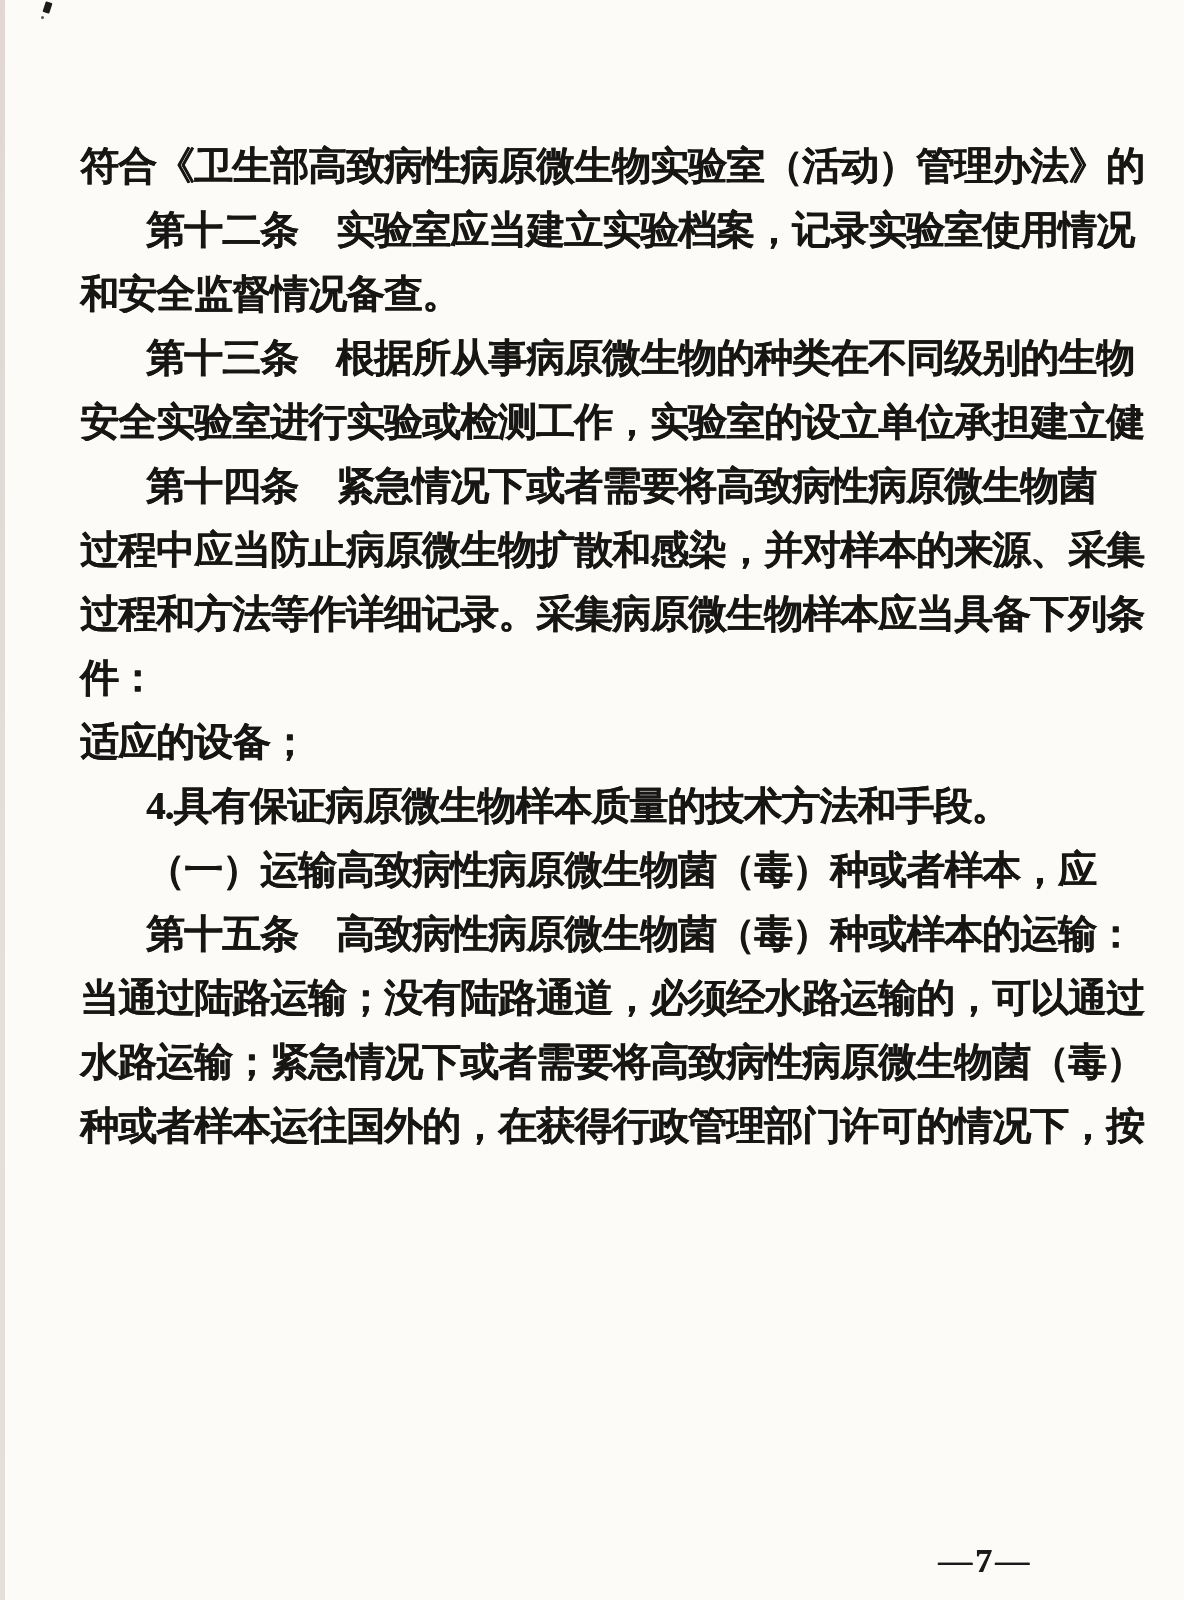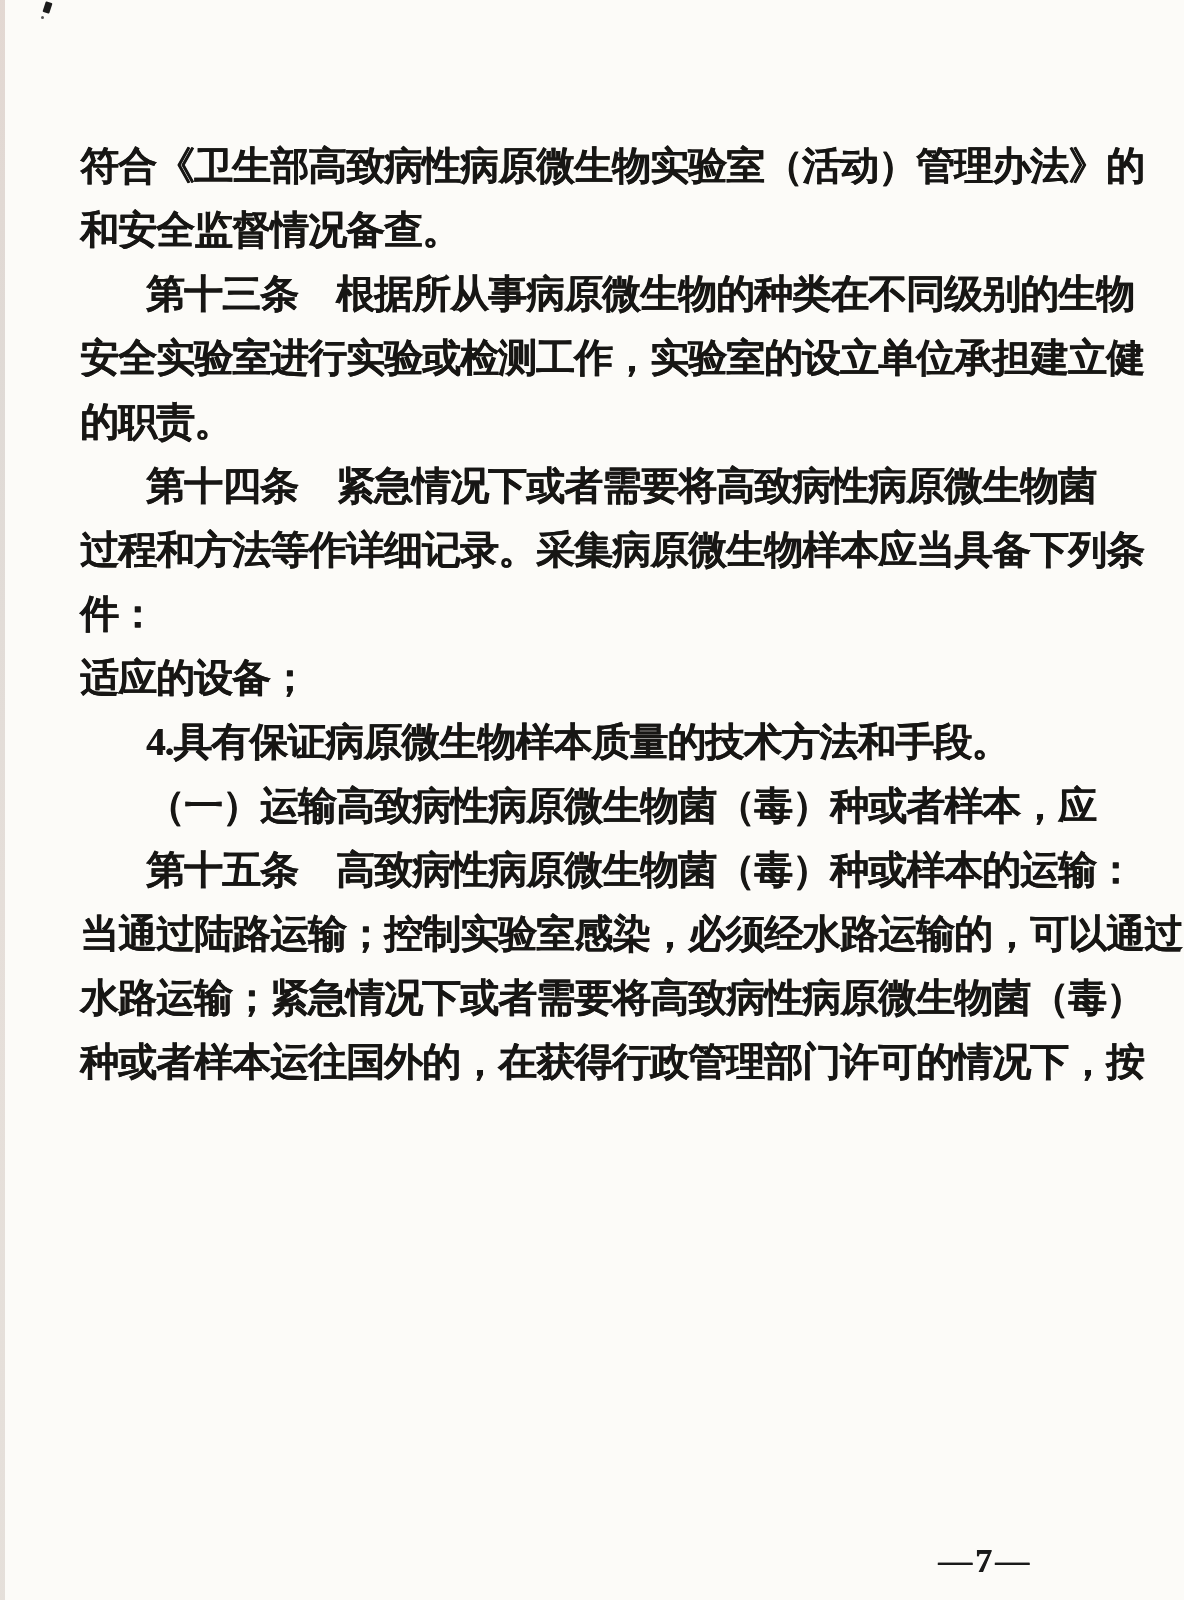--- a/index.html
+++ b/index.html
@@ -72,30 +72,31 @@
 </head>
 <body>
 
 <div class="paper">
   <div class="scan-edge"></div>
   <div class="ink-speck"></div>
   <div class="ink-speck-2"></div>
 
   <main class="text-block">
     <div class="line">符合《卫生部高致病性病原微生物实验室（活动）管理办法》的</div>
+    <div class="line indent">第十二条　实验室应当建立实验档案，记录实验室使用情况</div>
     <div class="line">和安全监督情况备查。</div>
     <div class="line indent">第十三条　根据所从事病原微生物的种类在不同级别的生物</div>
     <div class="line">安全实验室进行实验或检测工作，实验室的设立单位承担建立健</div>
-    <div class="line">的职责。</div>
     <div class="line indent">第十四条　紧急情况下或者需要将高致病性病原微生物菌</div>
+    <div class="line">过程中应当防止病原微生物扩散和感染，并对样本的来源、采集</div>
     <div class="line">过程和方法等作详细记录。采集病原微生物样本应当具备下列条</div>
     <div class="line">件：</div>
     <div class="line">适应的设备；</div>
     <div class="line indent">4.具有保证病原微生物样本质量的技术方法和手段。</div>
     <div class="line indent">（一）运输高致病性病原微生物菌（毒）种或者样本，应</div>
     <div class="line indent">第十五条　高致病性病原微生物菌（毒）种或样本的运输：</div>
-    <div class="line">当通过陆路运输；控制实验室感染，必须经水路运输的，可以通过</div>
+    <div class="line">当通过陆路运输；没有陆路通道，必须经水路运输的，可以通过</div>
     <div class="line">水路运输；紧急情况下或者需要将高致病性病原微生物菌（毒）</div>
     <div class="line">种或者样本运往国外的，在获得行政管理部门许可的情况下，按</div>
   </main>
 
   <div class="page-number">—7—</div>
 </div>
 
 </body></html>

